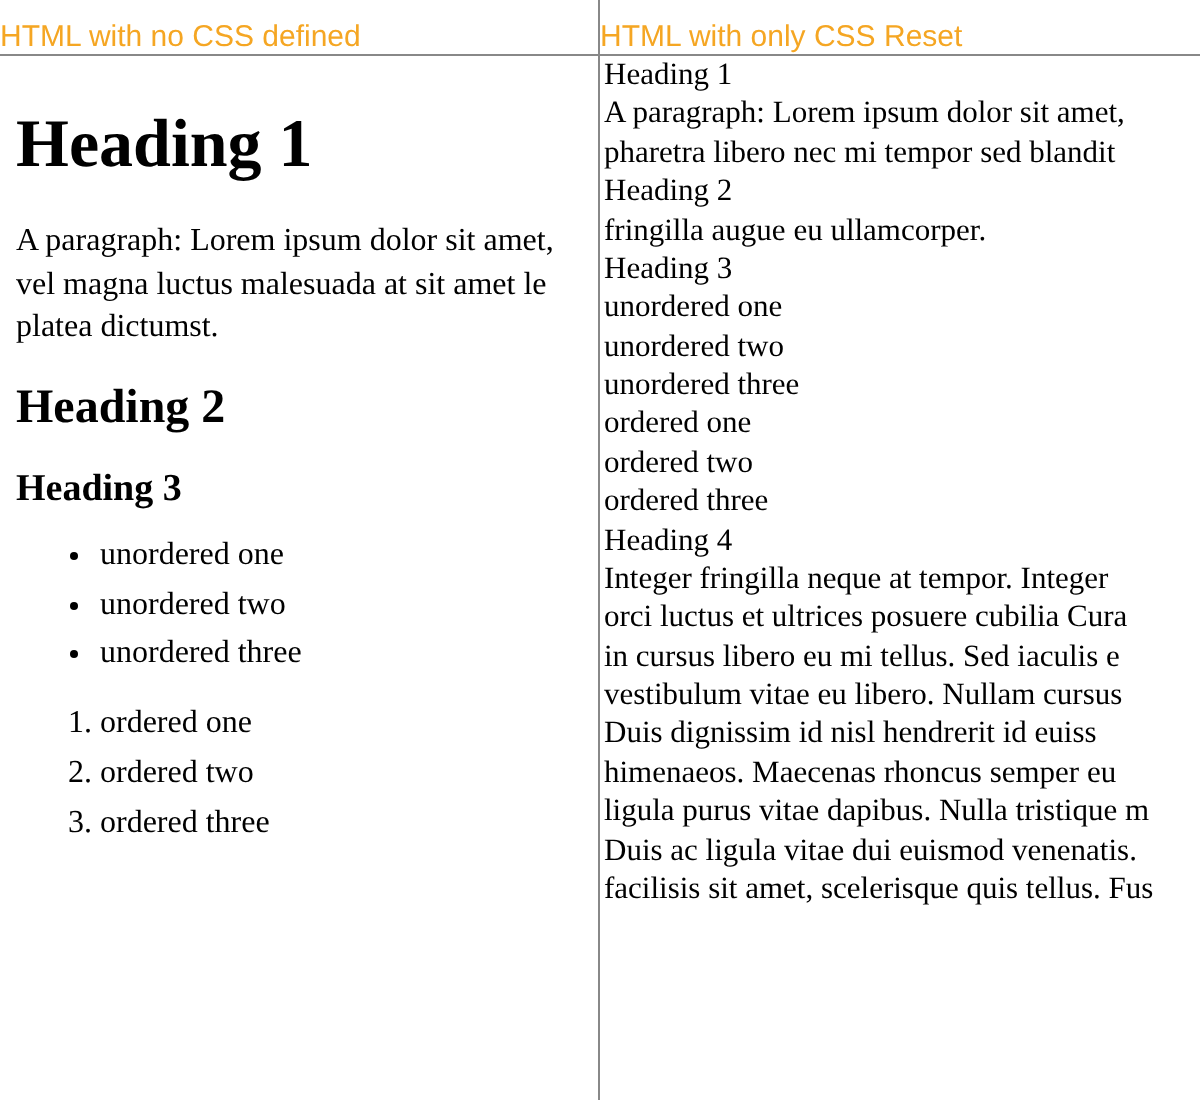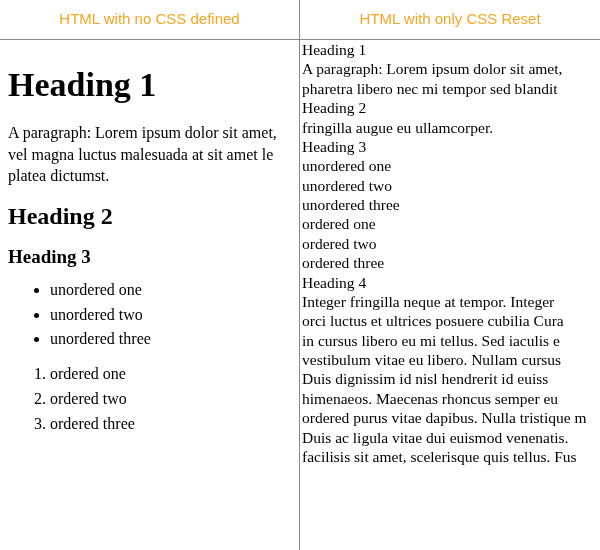--- a/index.html
+++ b/index.html
@@ -16,25 +16,25 @@
       height: 100%;
     }
     .column {
       width: 50%;
       overflow: hidden;
     }
     .column-left {
       border-right: 1px solid #888;
     }
     .col-header {
-      text-align: center;
+      text-align: left;
       color: #f5a623;
       font-family: Arial, Helvetica, sans-serif;
       font-size: 15px;
-      padding: 10px 0 12px 0;
+      padding: 10px 0 0 0;
       border-bottom: 1px solid #888;
       font-weight: 500;
     }
     .col-body-left {
       padding: 6px 0 0 8px;
     }
     .col-body-left h1 {
       font-size: 34px;
       font-weight: bold;
       margin: 20px 0 18px 0;
@@ -121,18 +121,18 @@
         <div>ordered one</div>
         <div>ordered two</div>
         <div>ordered three</div>
         <div>Heading 4</div>
         <div>Integer fringilla neque at tempor. Integer</div>
         <div>orci luctus et ultrices posuere cubilia Cura</div>
         <div>in cursus libero eu mi tellus. Sed iaculis e</div>
         <div>vestibulum vitae eu libero. Nullam cursus</div>
         <div>Duis dignissim id nisl hendrerit id euiss</div>
         <div>himenaeos. Maecenas rhoncus semper eu</div>
-        <div>ordered purus vitae dapibus. Nulla tristique m</div>
+        <div>ligula purus vitae dapibus. Nulla tristique m</div>
         <div>Duis ac ligula vitae dui euismod venenatis.</div>
         <div>facilisis sit amet, scelerisque quis tellus. Fus</div>
       </div>
   </div>
 </div>
 
 </body></html>

